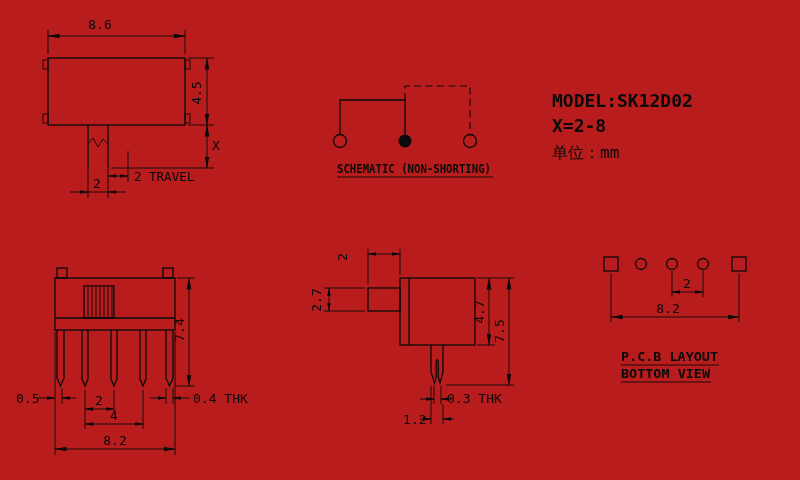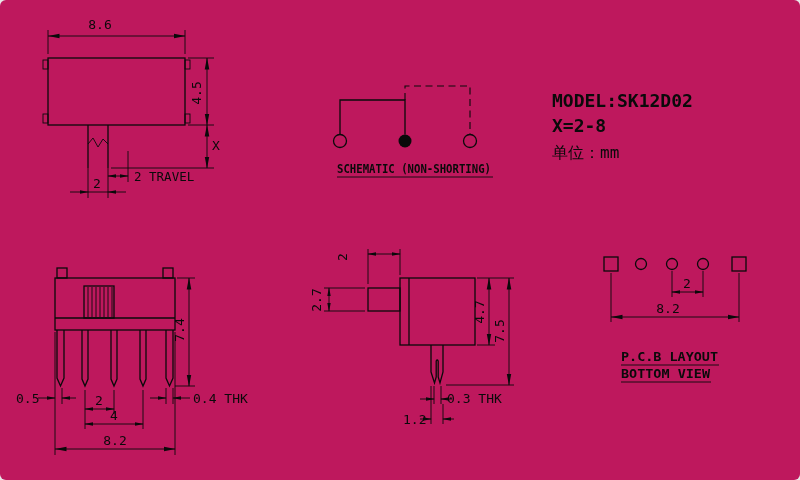--- a/index.html
+++ b/index.html
@@ -1,19 +1,18 @@
 <!DOCTYPE html>
 <html><head>
 <meta charset="utf-8">
 <style>
   html,body{margin:0;padding:0;background:#e8e8e8;}
   .canvas{
-    width:800px;height:480px;background:#be185d;position:relative;overflow:hidden;
+    width:800px;height:480px;background:#b91c1c;position:relative;overflow:hidden;
     font-family:"DejaVu Sans Mono","Liberation Mono",monospace;
-    border-radius:6px;
   }
   svg{position:absolute;left:0;top:0;}
   .obj{fill:none;stroke:#0a0a0a;stroke-width:1.3px;}
   .thin{fill:none;stroke:#0a0a0a;stroke-width:0.9px;}
   .dash{fill:none;stroke:#0a0a0a;stroke-width:1.1px;stroke-dasharray:7 4.5;}
   text{fill:#0a0a0a;font-family:"DejaVu Sans Mono","Liberation Mono",monospace;}
   .dt{font-size:13px;}
   .dts{font-size:12.5px;}
   .lbl{font-size:12px;font-weight:bold;letter-spacing:0;}
   .big{font-size:18px;font-weight:bold;}

